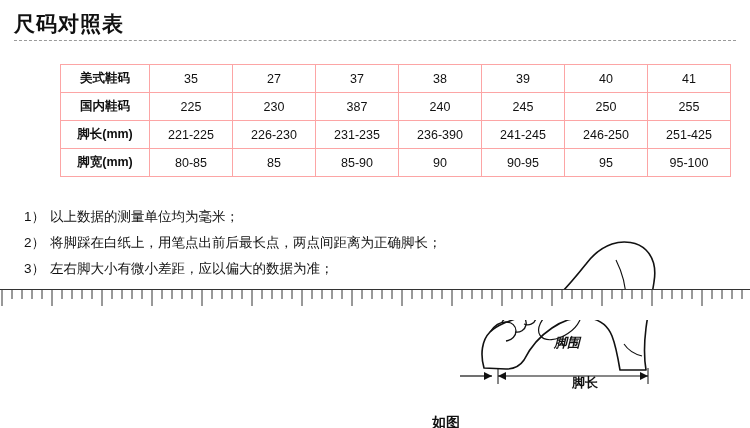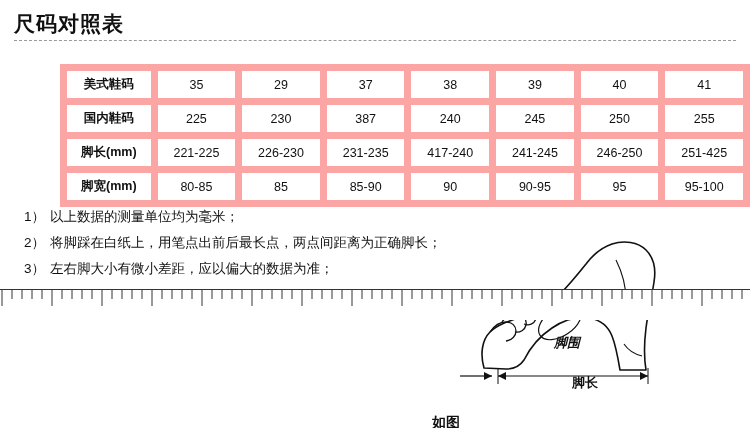--- a/index.html
+++ b/index.html
@@ -51,21 +51,21 @@
   .table-wrap {
     position: absolute;
     left: 60px;
     top: 64px;
   }
   table.size-table {
     border-collapse: collapse;
     table-layout: fixed;
   }
   table.size-table td {
-    border: 7px solid #fca5a5;
+    border: 1px solid #fca5a5;
     height: 27px;
     text-align: center;
     vertical-align: middle;
     font-size: 12.5px;
     color: #111;
     padding: 0 2px;
     background: #fff;
   }
   table.size-table td.rowhead {
     width: 84px;
@@ -161,21 +161,21 @@
     <div class="title">尺码对照表</div>
     <div class="title-underline"></div>
   </div>
 
   <div class="table-wrap">
     <table class="size-table">
       <tbody>
         <tr>
           <td class="rowhead">美式鞋码</td>
           <td class="cell">35</td>
-          <td class="cell">29</td>
+          <td class="cell">27</td>
           <td class="cell">37</td>
           <td class="cell">38</td>
           <td class="cell">39</td>
           <td class="cell">40</td>
           <td class="cell">41</td>
         </tr>
         <tr>
           <td class="rowhead">国内鞋码</td>
           <td class="cell">225</td>
           <td class="cell">230</td>
@@ -183,21 +183,21 @@
           <td class="cell">240</td>
           <td class="cell">245</td>
           <td class="cell">250</td>
           <td class="cell">255</td>
         </tr>
         <tr>
           <td class="rowhead">脚长(mm)</td>
           <td class="cell">221-225</td>
           <td class="cell">226-230</td>
           <td class="cell">231-235</td>
-          <td class="cell">417-240</td>
+          <td class="cell">236-390</td>
           <td class="cell">241-245</td>
           <td class="cell">246-250</td>
           <td class="cell">251-425</td>
         </tr>
         <tr>
           <td class="rowhead">脚宽(mm)</td>
           <td class="cell">80-85</td>
           <td class="cell">85</td>
           <td class="cell">85-90</td>
           <td class="cell">90</td>

